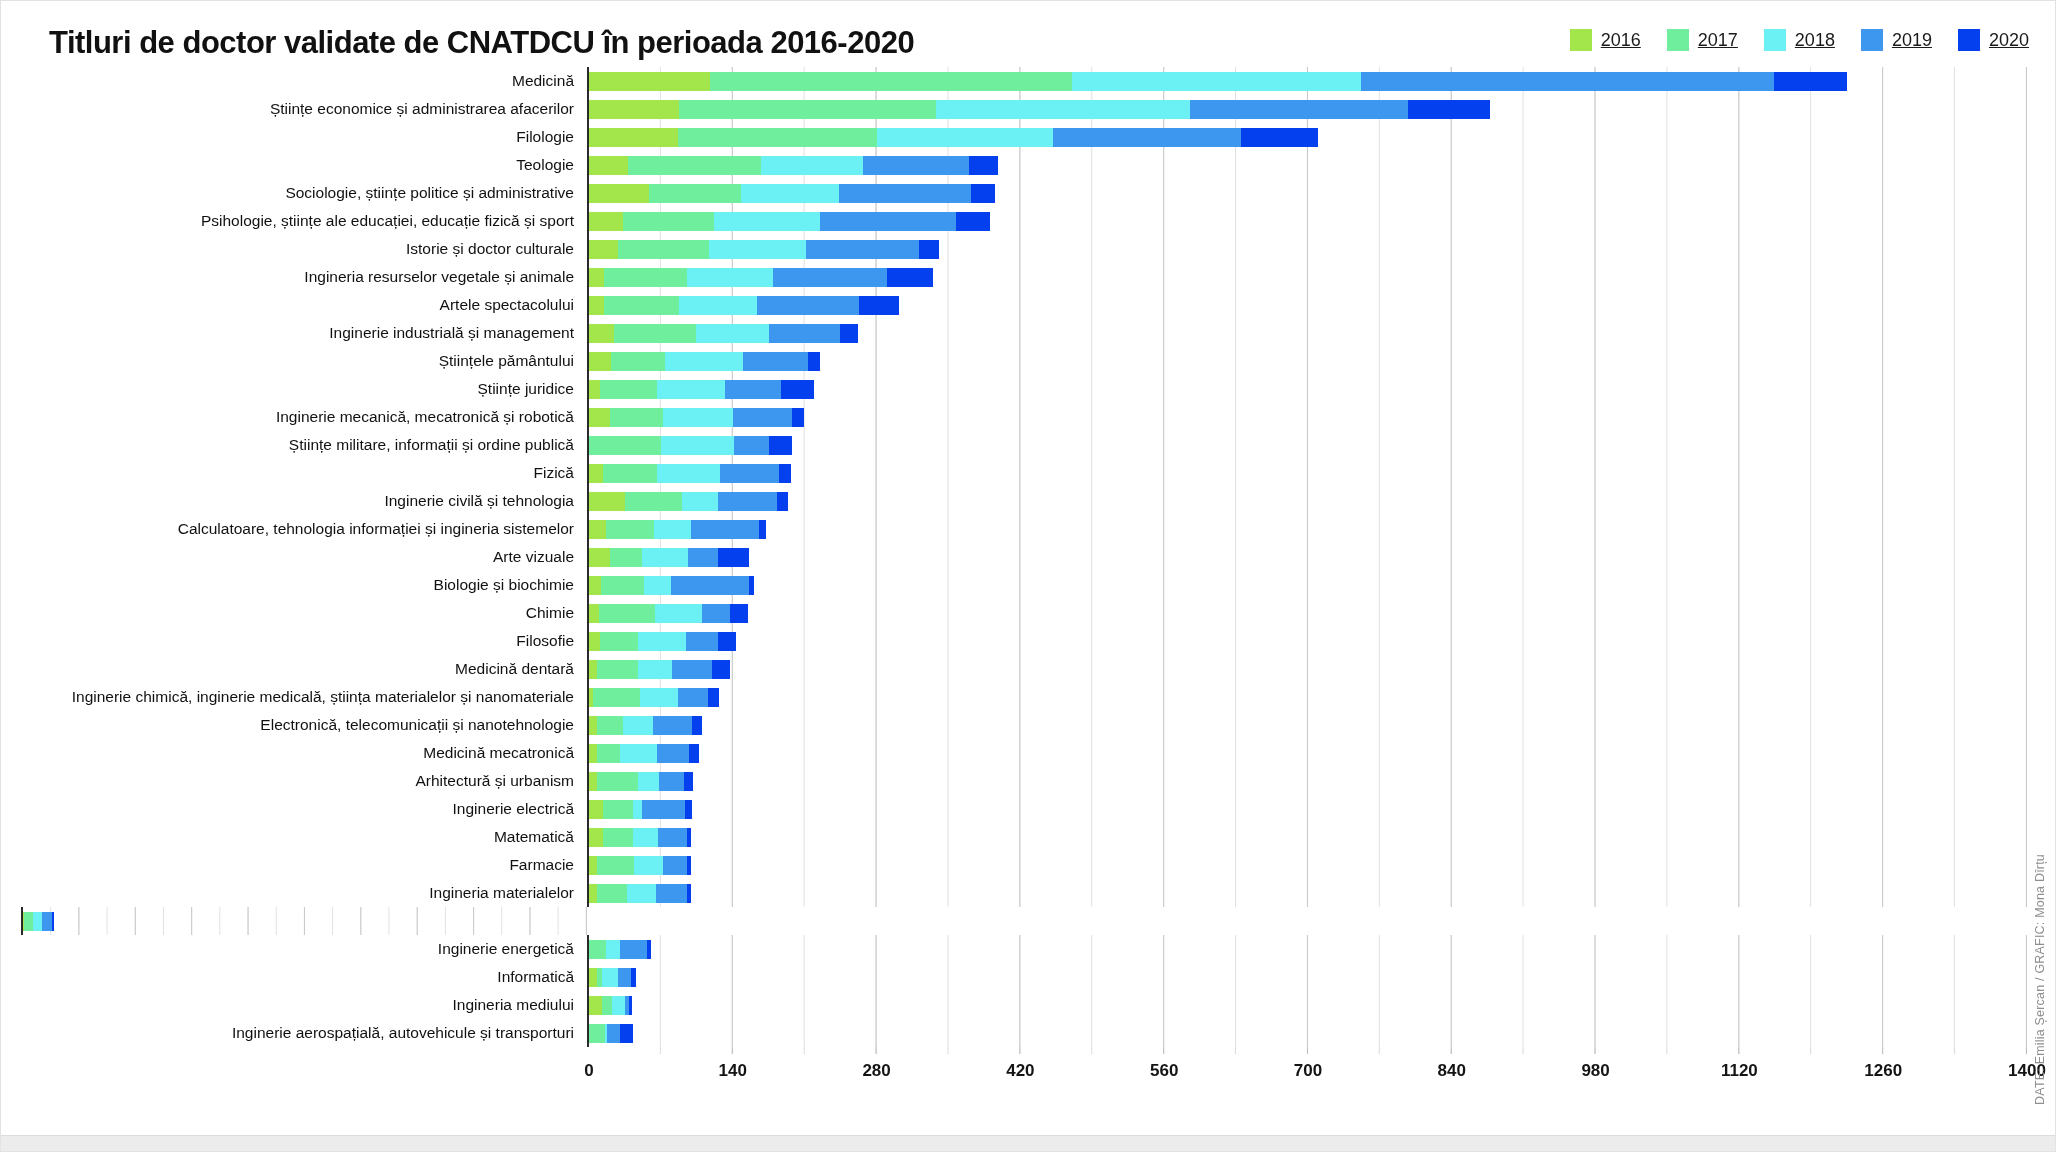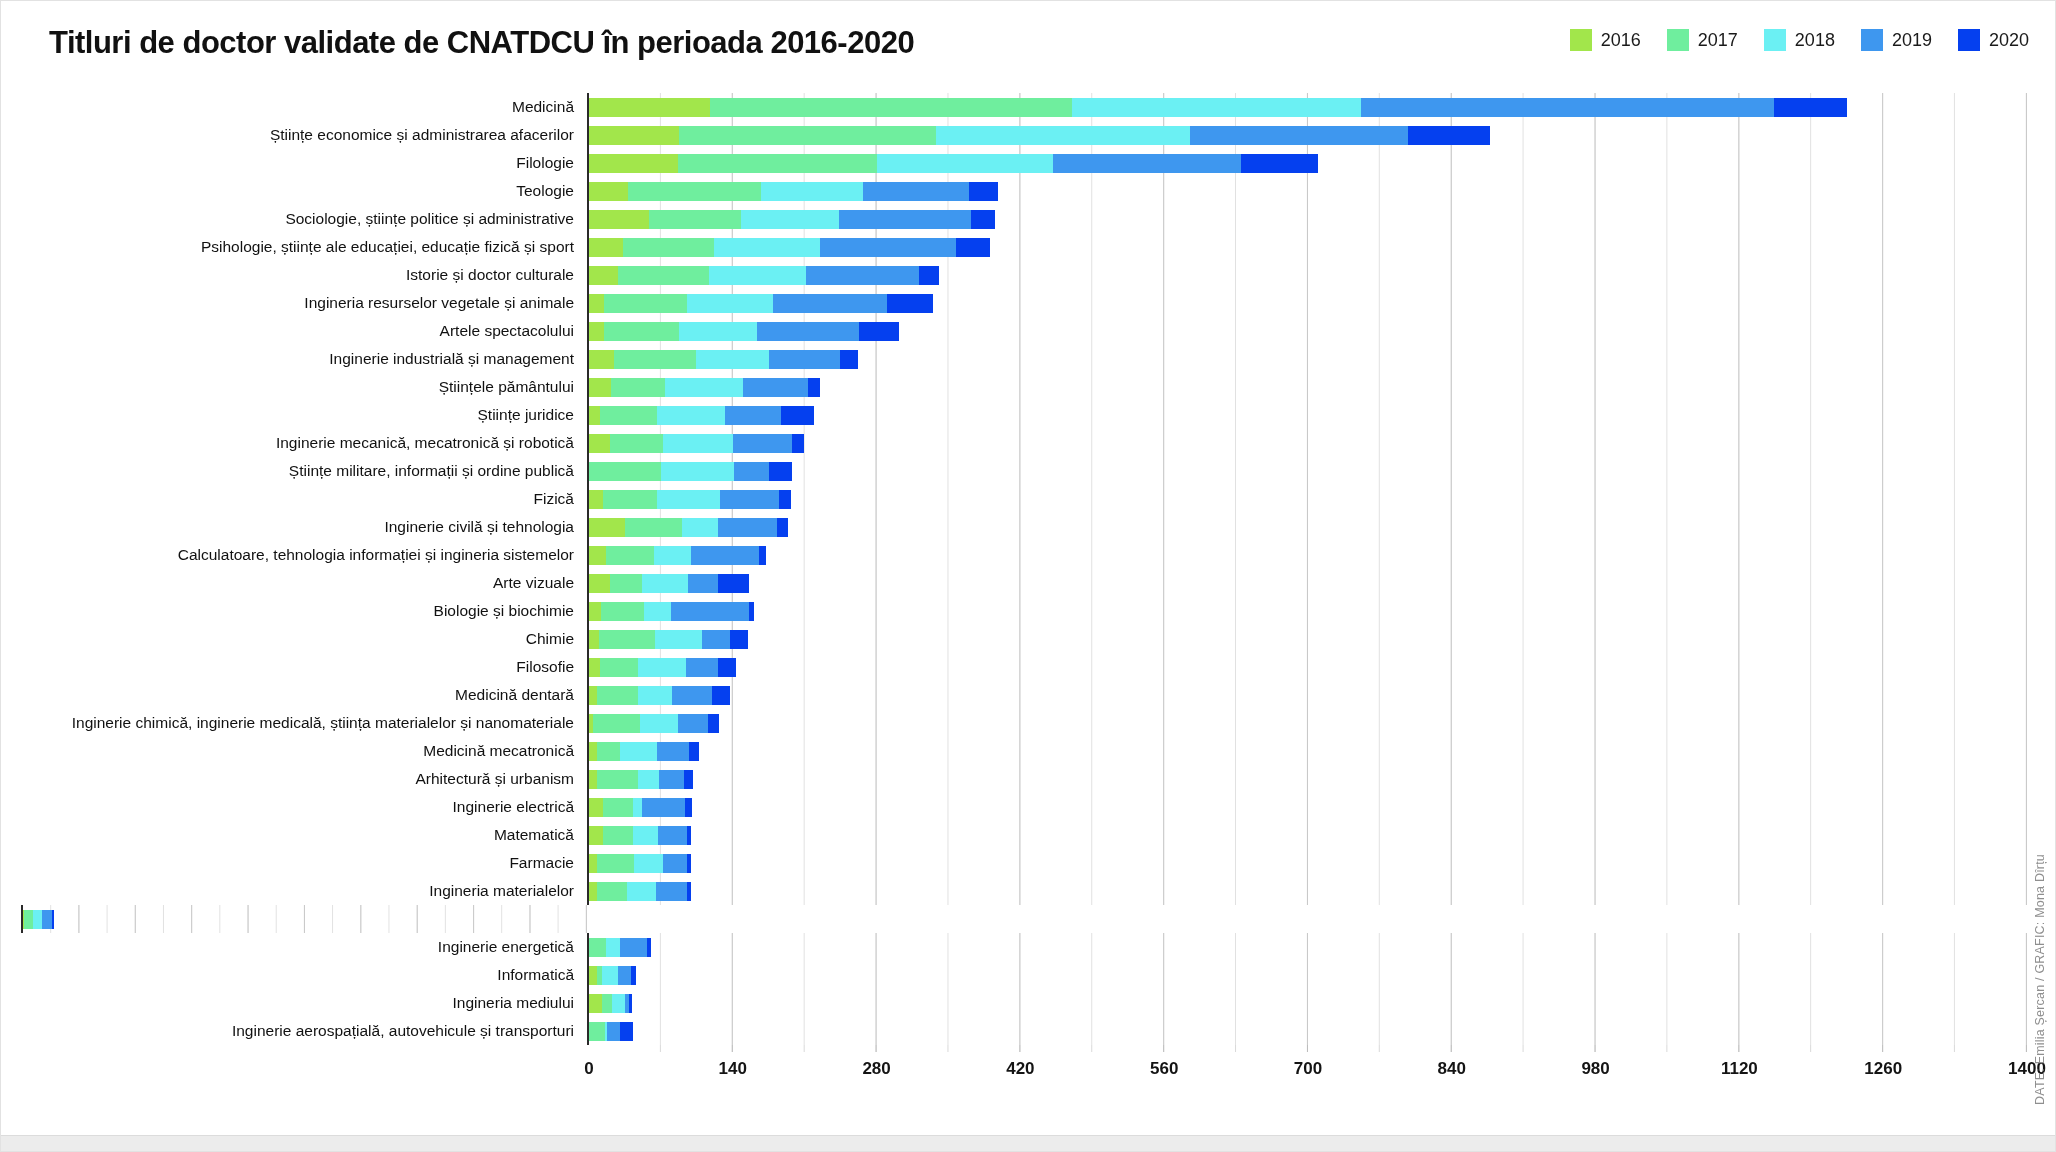--- a/index.html
+++ b/index.html
@@ -16,22 +16,22 @@
     display:flex;justify-content:space-between;align-items:flex-start;
     padding:18px 26px 0 48px;
   }
   .title{
     font-size:31px;font-weight:800;letter-spacing:-0.5px;color:#111;
     margin:6px 0 0 0;
   }
   .legend{display:flex;align-items:center;gap:26px;margin-top:10px;}
   .legend-item{display:flex;align-items:center;gap:9px;}
   .legend-swatch{width:22px;height:22px;display:inline-block;}
-  .legend-label{font-size:18px;color:#1a1a1a;}
-  .chart{margin:32px 28px 0 20px;}
+  .legend-label{font-size:18px;color:#1a1a1a;text-decoration:underline;}
+  .chart{margin:6px 28px 0 20px;}
   .row{
     display:grid;grid-template-columns:566px 1fr;align-items:stretch;
     height:28px;
   }
   .cat-label{
     display:flex;align-items:center;justify-content:flex-end;
     padding-right:13px;
     font-size:15.5px;color:#111;white-space:nowrap;
   }
   .track{
@@ -323,20 +323,30 @@
         </div>
       </div>
       <div class="row">
         <div class="cat-label">Inginerie chimică, inginerie medicală, știința materialelor și nanomateriale</div>
         <div class="track">
           <div class="seg" title="Inginerie chimică, inginerie medicală, știința materialelor și nanomateriale — 2016: 4" style="width: 0.285714%; background: rgb(162, 230, 75);"></div>
           <div class="seg" title="Inginerie chimică, inginerie medicală, știința materialelor și nanomateriale — 2017: 46" style="width: 3.28571%; background: rgb(111, 238, 158);"></div>
           <div class="seg" title="Inginerie chimică, inginerie medicală, știința materialelor și nanomateriale — 2018: 37" style="width: 2.64286%; background: rgb(107, 240, 243);"></div>
           <div class="seg" title="Inginerie chimică, inginerie medicală, știința materialelor și nanomateriale — 2019: 29" style="width: 2.07143%; background: rgb(62, 151, 239);"></div>
           <div class="seg" title="Inginerie chimică, inginerie medicală, știința materialelor și nanomateriale — 2020: 11" style="width: 0.785714%; background: rgb(5, 64, 239);"></div>
+        </div>
+      </div>
+      <div class="row">
+        <div class="cat-label">Electronică, telecomunicații și nanotehnologie</div>
+        <div class="track">
+          <div class="seg" title="Electronică, telecomunicații și nanotehnologie — 2016: 8" style="width: 0.571429%; background: rgb(162, 230, 75);"></div>
+          <div class="seg" title="Electronică, telecomunicații și nanotehnologie — 2017: 25" style="width: 1.78571%; background: rgb(111, 238, 158);"></div>
+          <div class="seg" title="Electronică, telecomunicații și nanotehnologie — 2018: 29" style="width: 2.07143%; background: rgb(107, 240, 243);"></div>
+          <div class="seg" title="Electronică, telecomunicații și nanotehnologie — 2019: 38" style="width: 2.71429%; background: rgb(62, 151, 239);"></div>
+          <div class="seg" title="Electronică, telecomunicații și nanotehnologie — 2020: 10" style="width: 0.714286%; background: rgb(5, 64, 239);"></div>
         </div>
       </div>
       <div class="row">
         <div class="cat-label">Medicină mecatronică</div>
         <div class="track">
           <div class="seg" title="Medicină veterinară — 2016: 8" style="width: 0.571429%; background: rgb(162, 230, 75);"></div>
           <div class="seg" title="Medicină veterinară — 2017: 22" style="width: 1.57143%; background: rgb(111, 238, 158);"></div>
           <div class="seg" title="Medicină veterinară — 2018: 36" style="width: 2.57143%; background: rgb(107, 240, 243);"></div>
           <div class="seg" title="Medicină veterinară — 2019: 31" style="width: 2.21429%; background: rgb(62, 151, 239);"></div>
           <div class="seg" title="Medicină veterinară — 2020: 10" style="width: 0.714286%; background: rgb(5, 64, 239);"></div>

